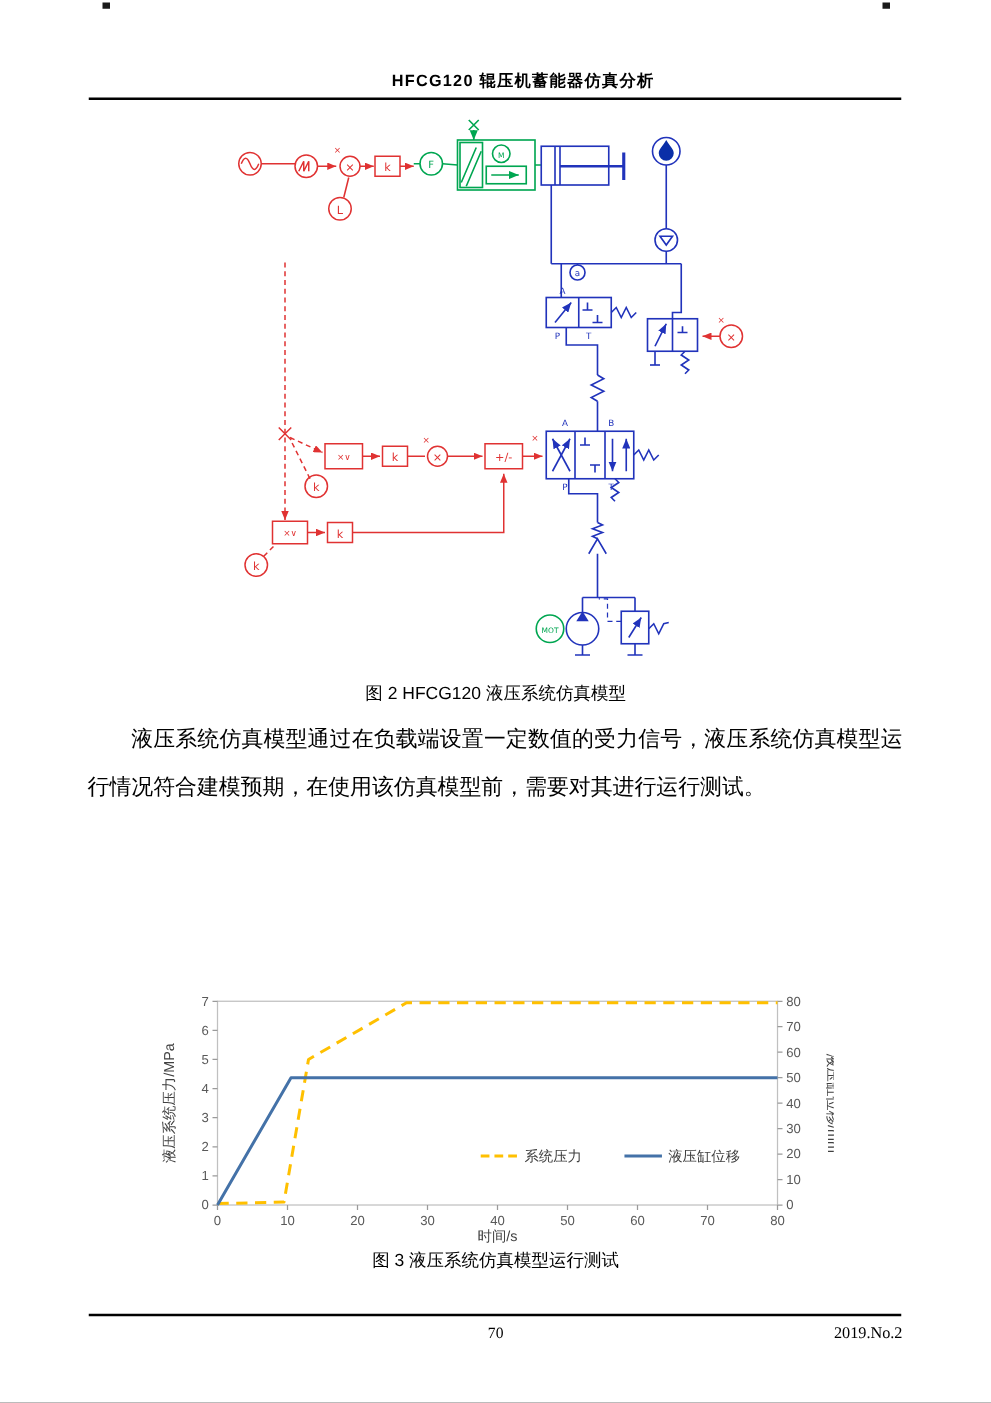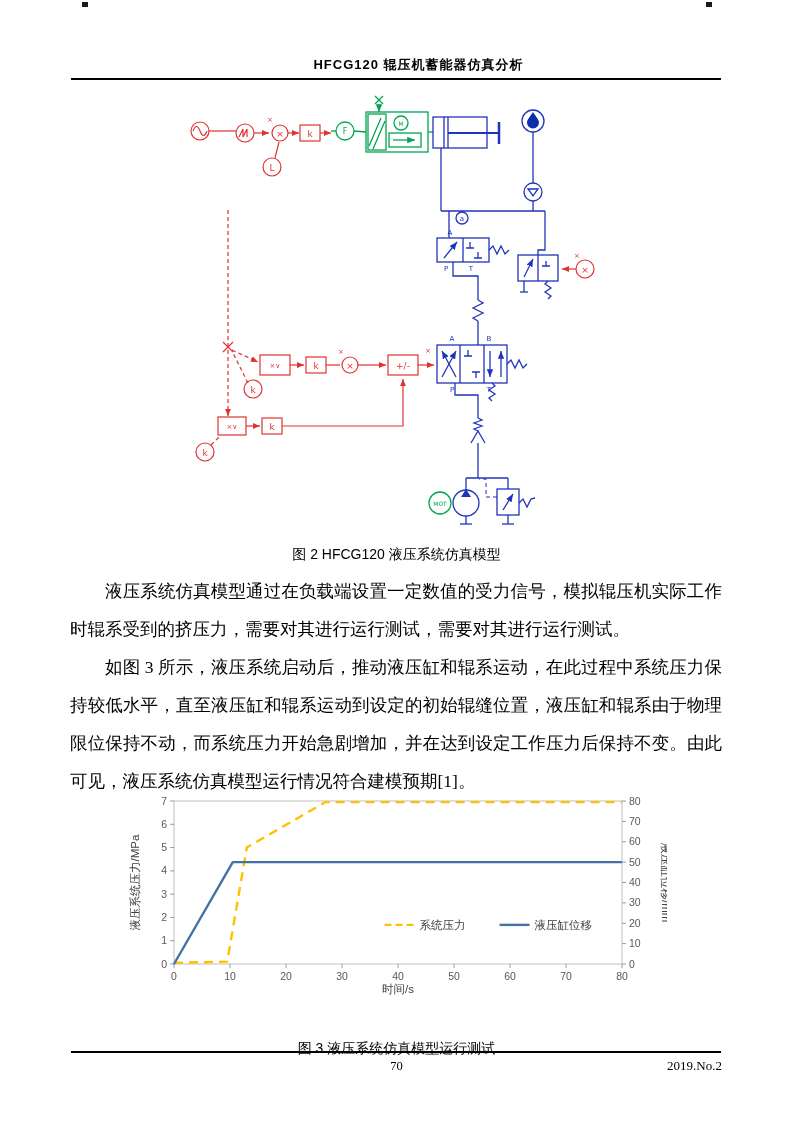--- a/index.html
+++ b/index.html
@@ -6,21 +6,21 @@
   .page{position:relative;width:793px;height:1122px;background:#ffffff;margin:0 auto;overflow:hidden;
         font-family:"Liberation Serif", serif;color:#000;}
   .mark{position:absolute;width:6px;height:5px;background:#1a1a1a;top:2px;}
   .header-title{position:absolute;top:56px;left:0;right:0;text-align:center;
         font-family:"Liberation Sans", sans-serif;font-weight:bold;font-size:13px;letter-spacing:1px;margin-left:44px;}
   .header-rule{position:absolute;top:78px;left:71px;width:650px;height:2px;background:#000;}
   .diagram{position:absolute;left:130px;top:92px;width:520px;height:462px;}
   .fig-caption{position:absolute;left:0;right:0;text-align:center;
         font-family:"Liberation Sans", sans-serif;font-weight:normal;font-size:14px;}
   .fig2-caption{top:546px;}
-  .fig3-caption{top:1040px;}
+  .fig3-caption{top:1000px;}
   .body-text{position:absolute;left:70px;top:572px;width:652px;font-size:17.5px;line-height:38px;
         text-align:justify;text-justify:inter-ideograph;}
   .body-text p{margin:0;text-indent:2em;}
   .chart{position:absolute;left:127px;top:793px;}
   .footer-rule{position:absolute;top:1051px;left:71px;width:650px;height:2px;background:#000;}
   .footer-page{position:absolute;top:1059px;left:0;right:0;text-align:center;font-size:12.5px;}
   .footer-issue{position:absolute;top:1058px;right:71px;font-size:13px;}
 
   
   .r{stroke:#e03232;fill:none;stroke-width:1.2px;}
@@ -266,22 +266,21 @@
       <path class="b" d="M519,503 l4,-4 l4,8 l4,-8 l4,-1"></path>
       <path class="b bd" d="M497,497 L486,497 L486,479 L479,479"></path>
       <line class="b" x1="508" y1="515" x2="508" y2="524"></line>
       <line class="b" x1="502" y1="524" x2="514" y2="524"></line>
     </g>
   </svg>
 
   <div class="fig-caption fig2-caption">图 2 HFCG120 液压系统仿真模型</div>
 
   <div class="body-text">
-    <p>液压系统仿真模型通过在负载端设置一定数值的受力信号，模拟辊压机实际工作时辊系受到的挤压力，需要对其进行运行测试，需要对其进行运行测试。</p>
-    <p>如图 3 所示，液压系统启动后，推动液压缸和辊系运动，在此过程中系统压力保持较低水平，直至液压缸和辊系运动到设定的初始辊缝位置，液压缸和辊系由于物理限位保持不动，而系统压力开始急剧增加，并在达到设定工作压力后保持不变。由此可见，液压系统仿真模型运行情况符合建模预期[1]。</p>
+    <p>液压系统仿真模型通过在负载端设置一定数值的受力信号，液压系统仿真模型运行情况符合建模预期，在使用该仿真模型前，需要对其进行运行测试。</p>
   </div>
 
   <svg class="chart" id="chart" width="540" height="205" xmlns="http://www.w3.org/2000/svg">
       <rect x="47" y="8" width="448" height="163" fill="#ffffff" stroke="#c0c0c0" stroke-width="1"></rect>
       <line x1="47" y1="171" x2="47" y2="175" stroke="#9a9a9a"></line>
       <text x="47" y="187" text-anchor="middle" class="tick">0</text>
       <line x1="103" y1="171" x2="103" y2="175" stroke="#9a9a9a"></line>
       <text x="103" y="187" text-anchor="middle" class="tick">10</text>
       <line x1="159" y1="171" x2="159" y2="175" stroke="#9a9a9a"></line>
       <text x="159" y="187" text-anchor="middle" class="tick">20</text>

